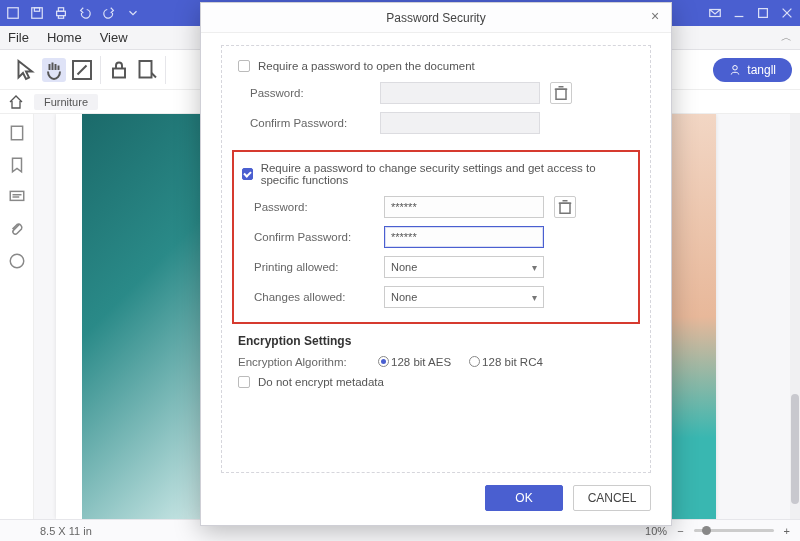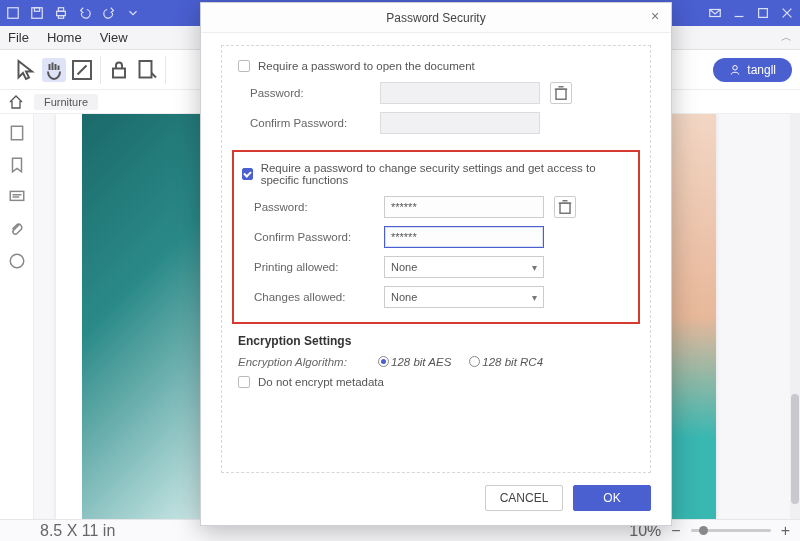--- a/index.html
+++ b/index.html
@@ -39,21 +39,21 @@
 
 
 .docarea { position: absolute; left: 34px; right: 0; top: 114px; bottom: 22px; background: #f7f7f9; overflow: hidden; }
 .page { position: absolute; left: 22px; top: 0; width: 660px; height: 100%; background: #fff; box-shadow: 0 0 4px rgba(0,0,0,0.1); }
 .page .phleft { position: absolute; left: 26px; top: 0; width: 154px; height: 100%; background: linear-gradient(135deg,#1b6a6a 0%,#2a8a88 40%,#dff3f2 100%); }
 .page .phright { position: absolute; right: 0; top: 0; width: 48px; height: 100%; background: linear-gradient(180deg,#f2d6c4 0%,#e8b89a 50%,#39b7b1 80%); }
 .scrolltrack { position: absolute; right: 0; top: 114px; bottom: 22px; width: 10px; background: #f0f0f2; }
 .scrollthumb { position: absolute; right: 1px; width: 8px; top: 280px; height: 110px; background: #c8c8ce; border-radius: 4px; }
 
 
-.status { position: absolute; left: 0; right: 0; bottom: 0; height: 22px; background: #fafafc; border-top: 1px solid #e6e6ea; display: flex; align-items: center; font-size: 16px; color: #666; padding: 0 10px; gap: 10px; }
+.status { position: absolute; left: 0; right: 0; bottom: 0; height: 22px; background: #fafafc; border-top: 1px solid #e6e6ea; display: flex; align-items: center; font-size: 11px; color: #666; padding: 0 10px; gap: 10px; }
 .status .sp { flex: 1; }
 .status .slider { width: 80px; height: 3px; background: #ccc; border-radius: 2px; position: relative; }
 .status .slider::after { content:""; position:absolute; left:8px; top:-3px; width:9px; height:9px; background:#888; border-radius:50%; }
 
 
 .dialog { position: absolute; left: 194px; top: 2px; width: 472px; height: 524px; background: #fff; border: 1px solid #cfcfd6; box-shadow: 0 6px 24px rgba(0,0,0,0.25); display: flex; flex-direction: column; margin-left: 6px; }
 .dlg-title { height: 30px; display: flex; align-items: center; justify-content: center; font-size: 12px; color: #444; border-bottom: 1px solid #eee; position: relative; background:#fdfdfe; }
 .dlg-close { position: absolute; right: 8px; top: 6px; width: 16px; height: 16px; color: #777; font-size: 14px; line-height: 14px; text-align:center; cursor: pointer; }
 .dlg-body { flex: 1; padding: 12px 20px 8px 20px; overflow: hidden; position: relative; }
 .dlg-inner { border: 1px dashed #d6d6dc; height: 100%; padding: 14px 16px 10px 16px; position: relative; }
@@ -306,37 +306,37 @@
         <div class="frow">
           <span class="flabel">Changes allowed:</span>
           <div class="fselect">
               <span>None</span>
               <span class="car">▾</span>
             </div>
         </div>
       </div>
 
       <div class="sect-title">Encryption Settings</div>
-      <div class="frow" style="padding-left:0;font-style:italic;">
+      <div class="frow" style="padding-left:0;">
         <span class="flabel" style="width:140px;">Encryption Algorithm:</span>
         <div class="radrow" style="padding-left:0; margin-bottom:0;">
           <span class="radlabel">
               <span class="radio sel"></span>
               <span>128 bit AES</span>
             </span>
           <span class="radlabel">
               <span class="radio"></span>
               <span>128 bit RC4</span>
             </span>
         </div>
       </div>
       <div class="chkrow" style="padding-left:0; margin-top:4px;">
         <span class="chkbox"></span>
         <span>Do not encrypt metadata</span>
       </div>
 
     </div>
   </div>
   <div class="dlg-foot">
+    <div class="btn primary">OK</div>
     <div class="btn">CANCEL</div>
-    <div class="btn primary">OK</div>
   </div>
 </div>
 
 </body></html>

